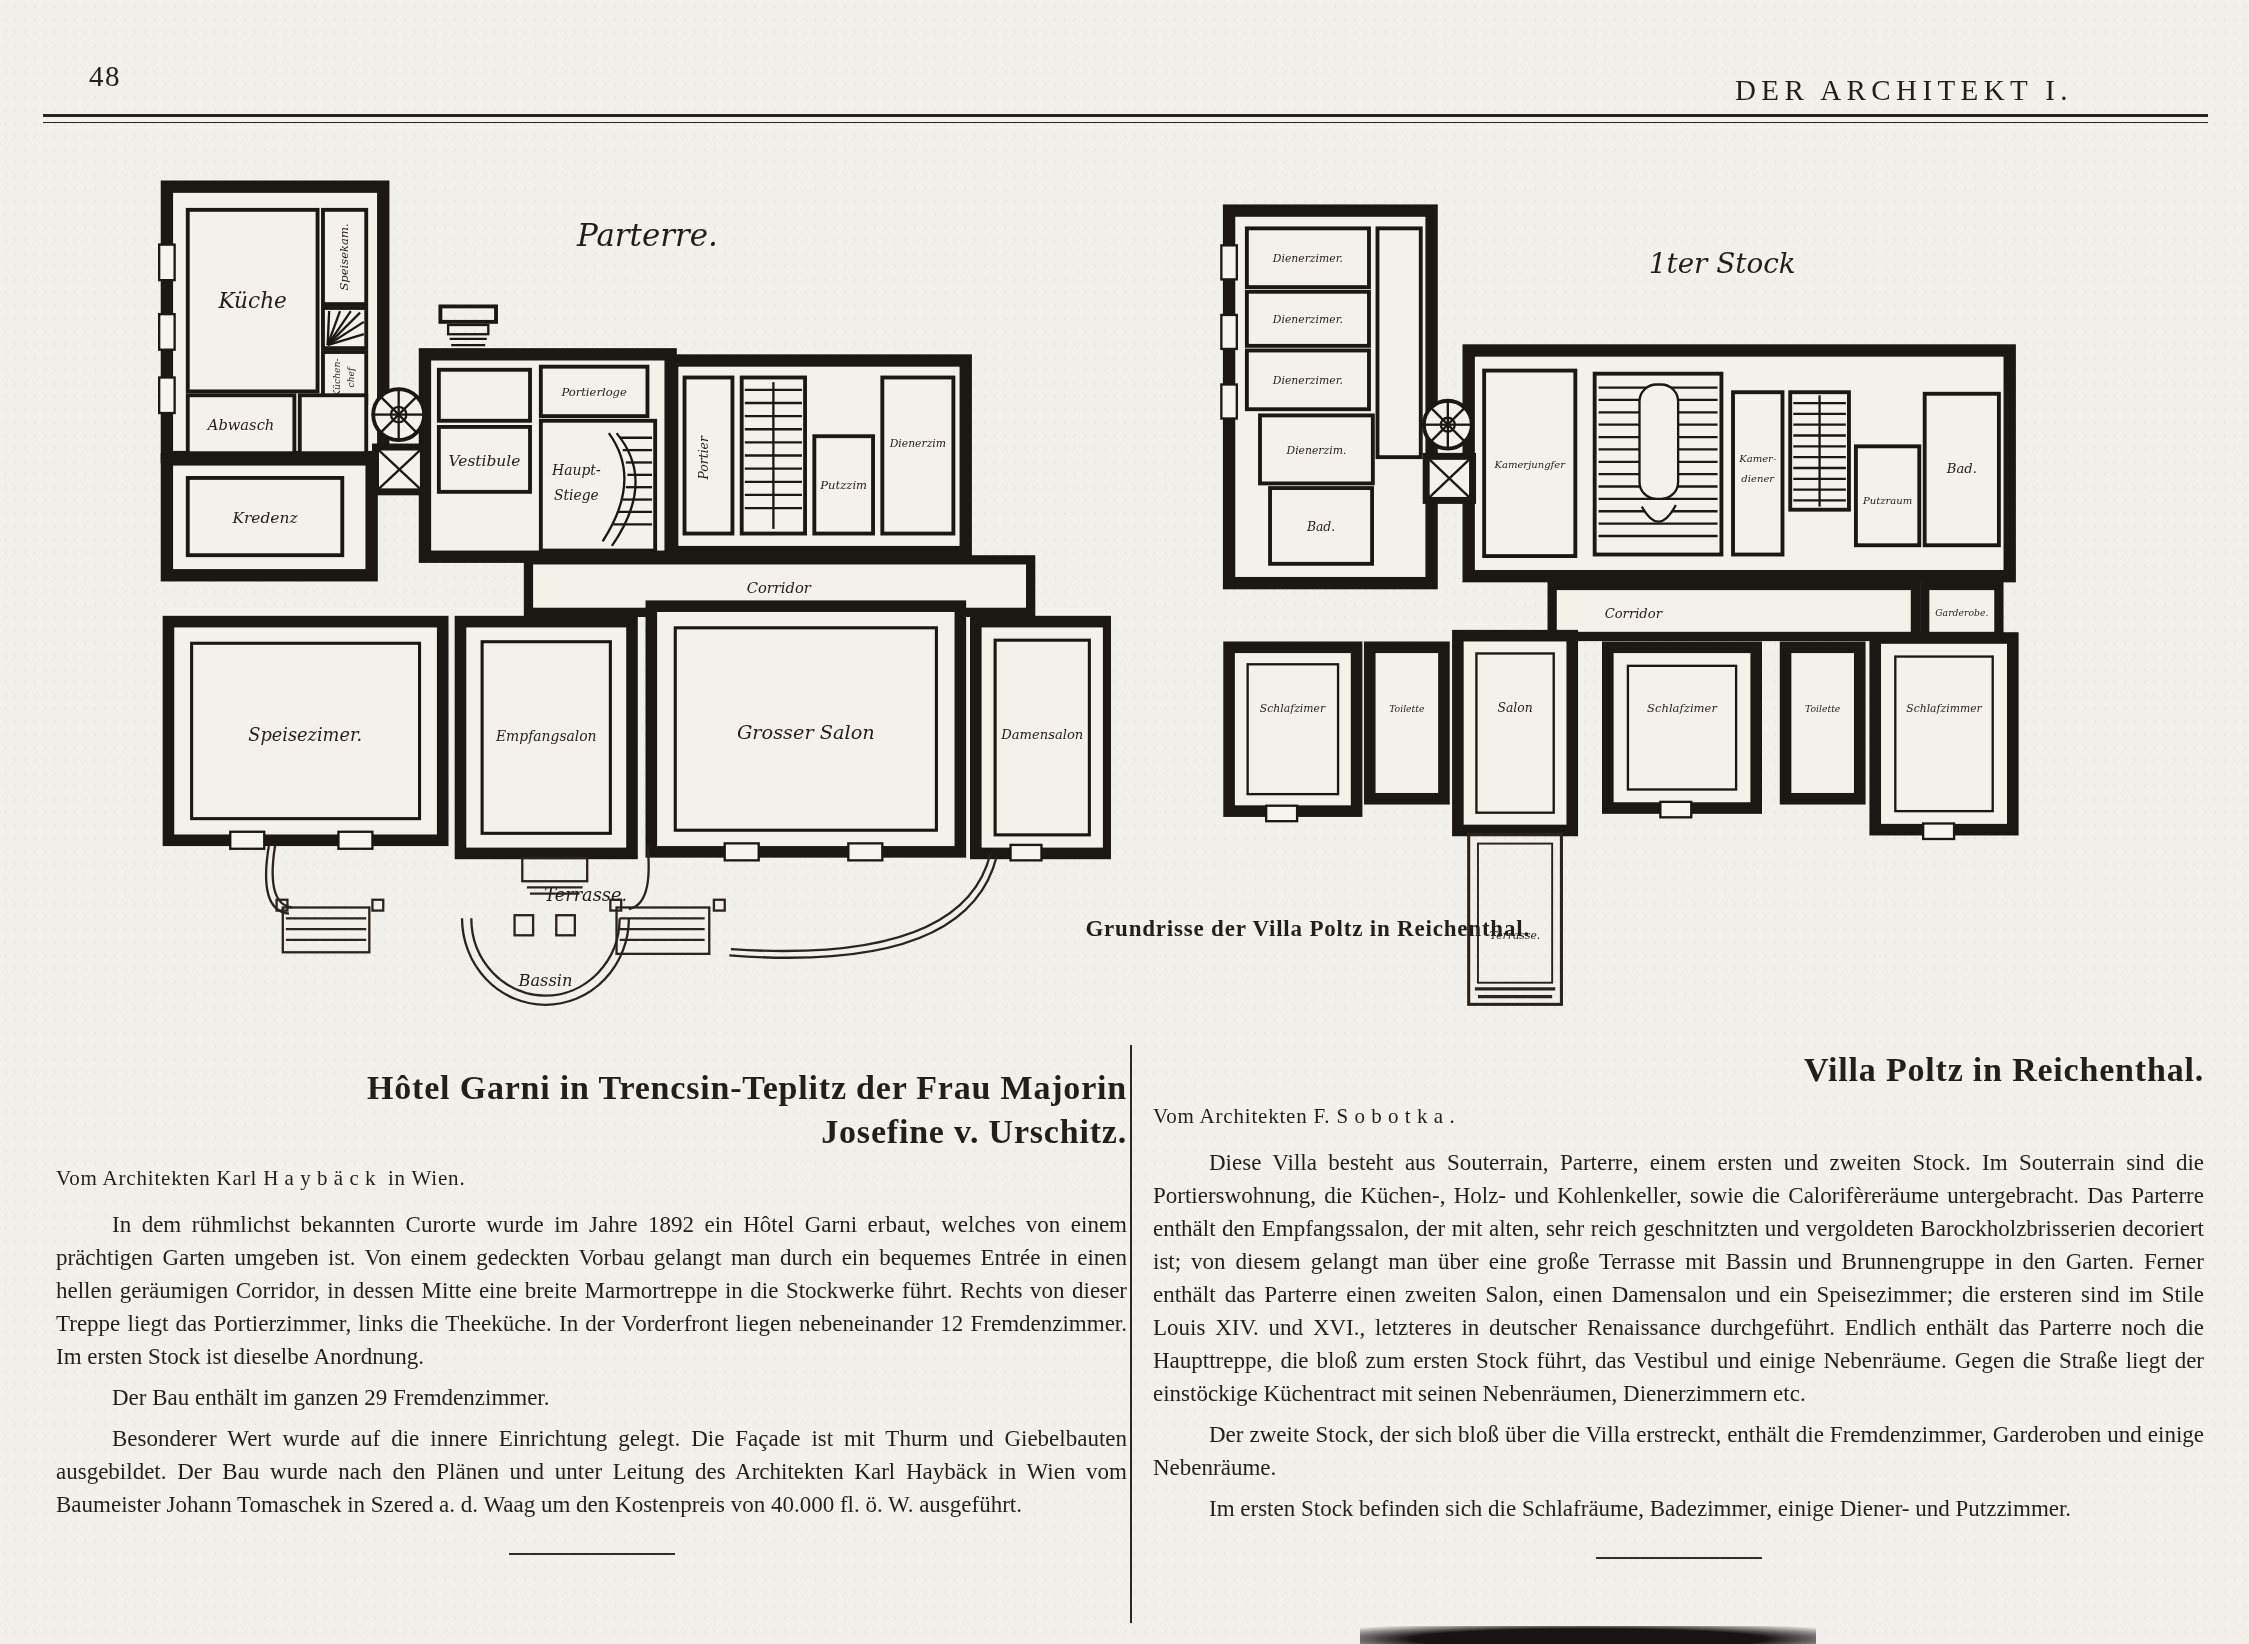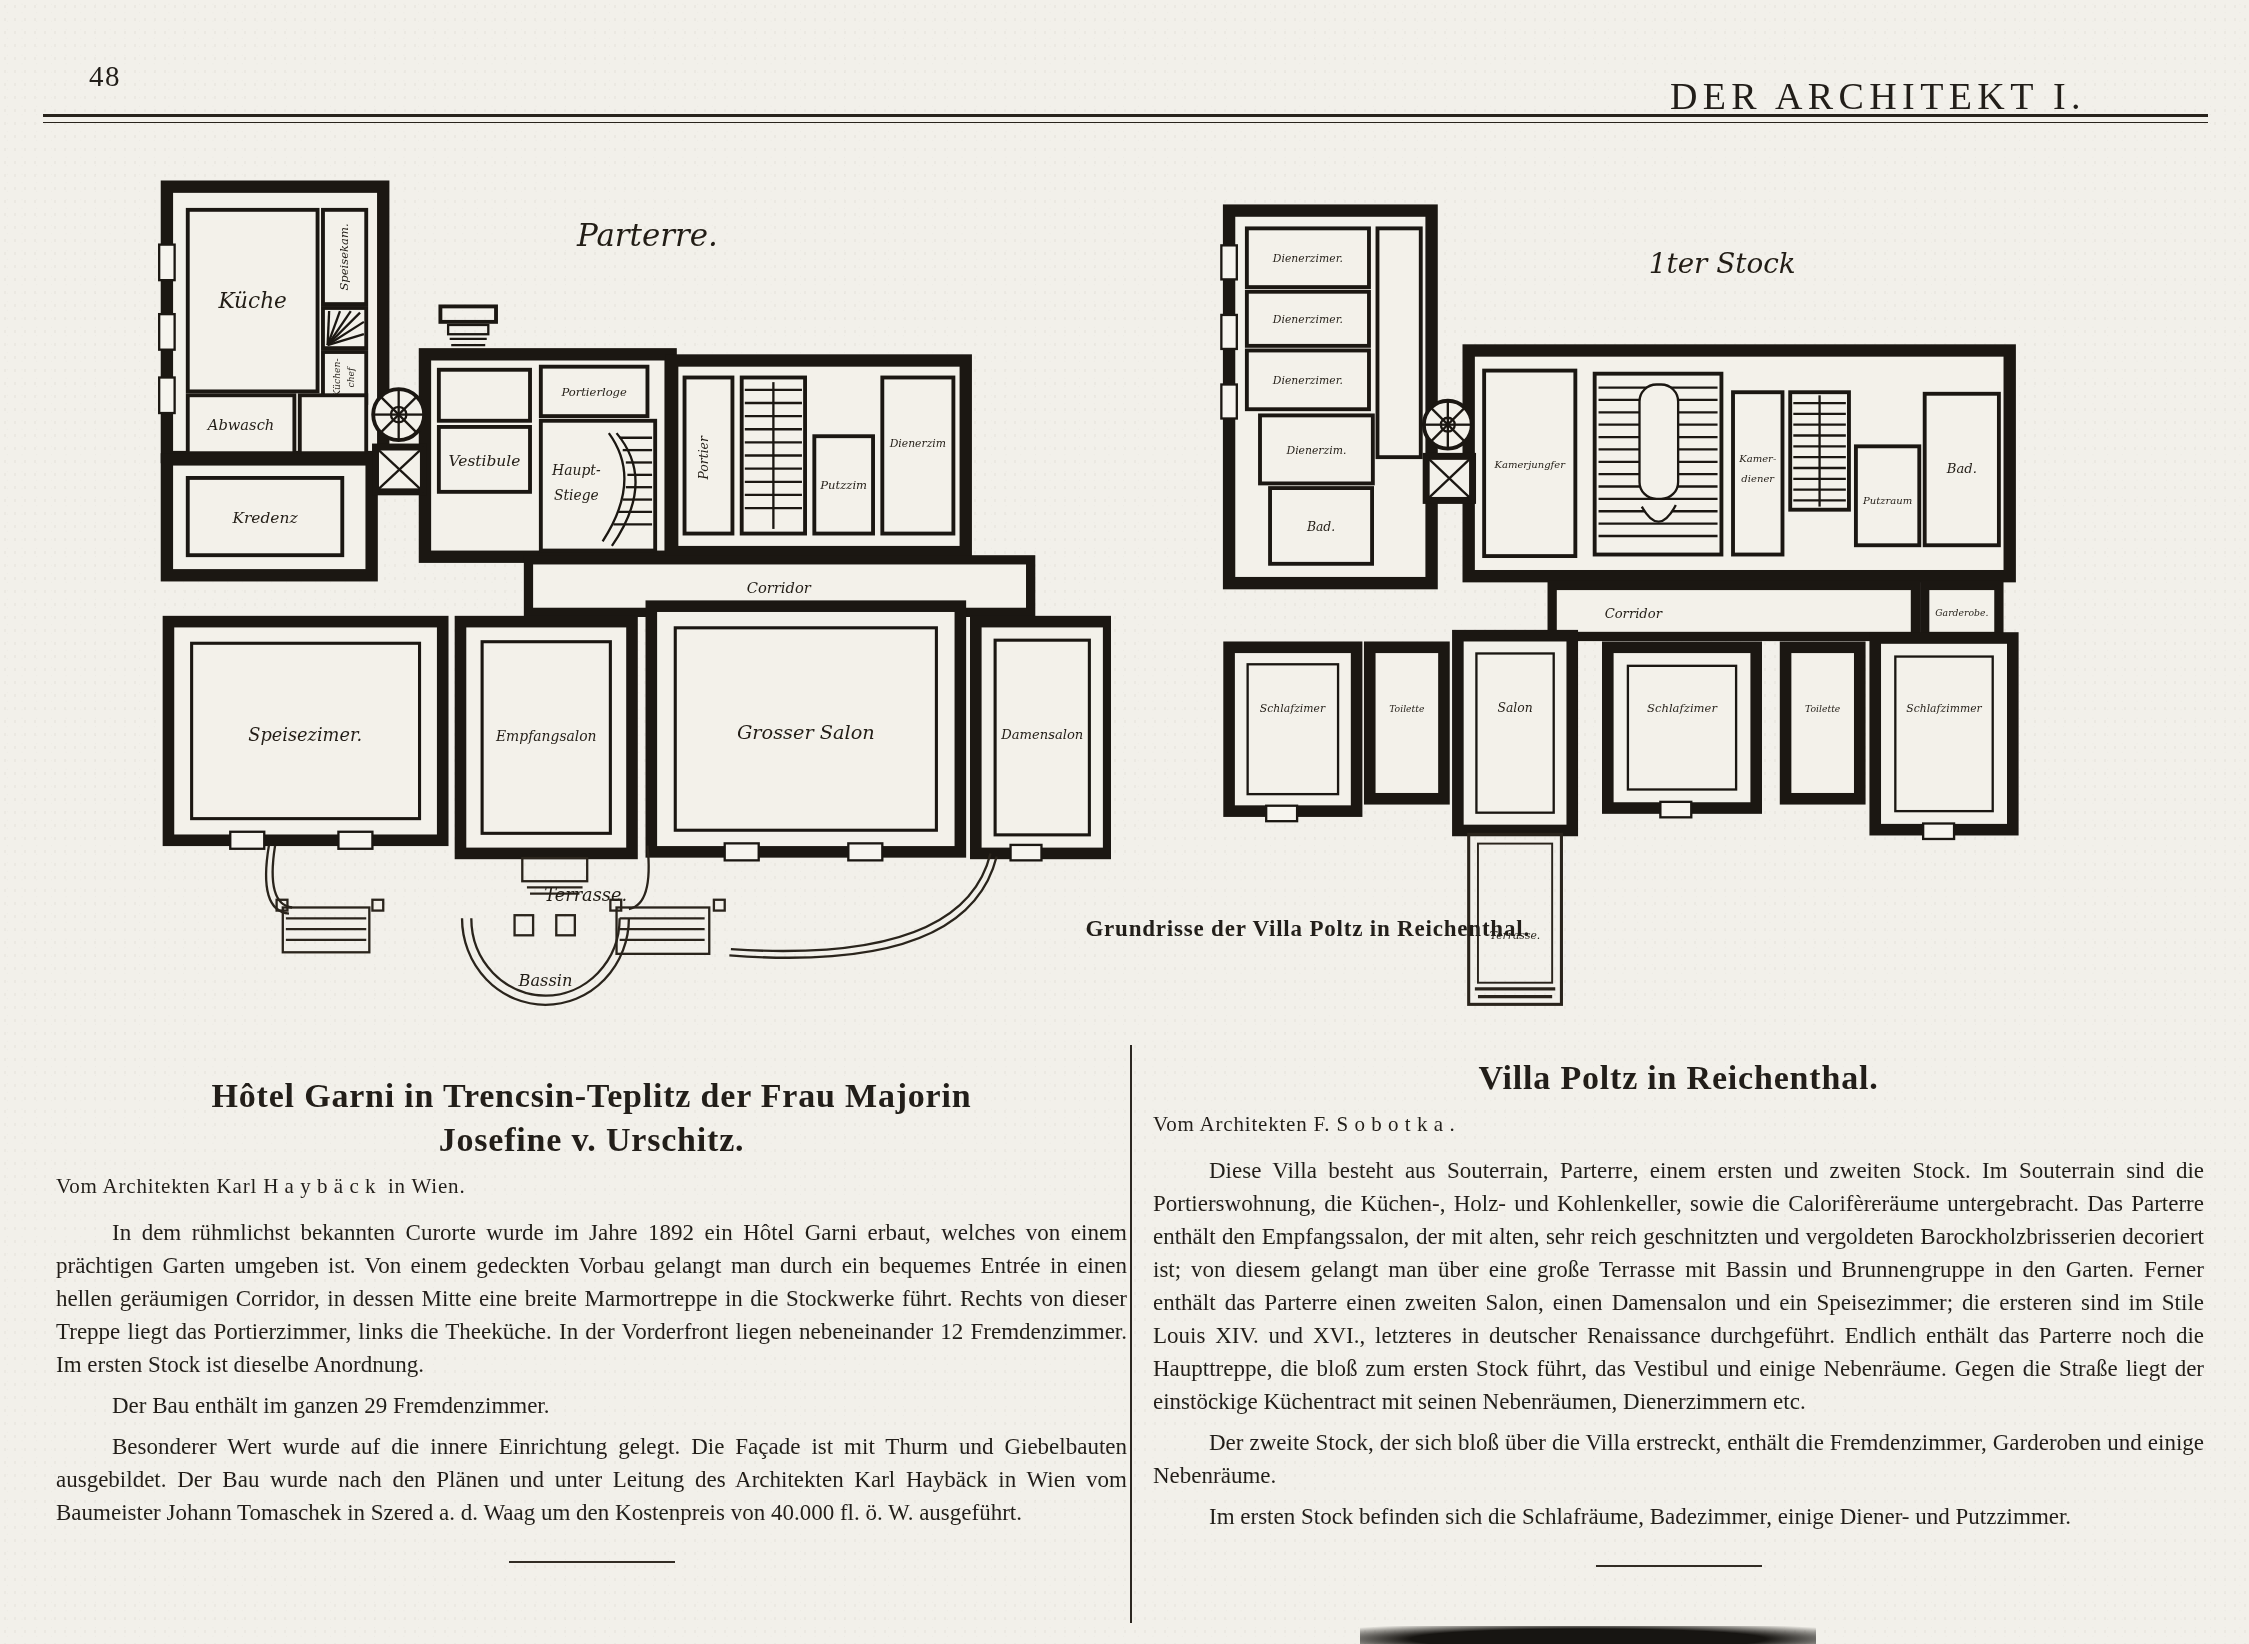--- a/index.html
+++ b/index.html
@@ -18,41 +18,41 @@
       radial-gradient(rgba(70,60,40,0.045) 1.2px, transparent 1.3px),
       radial-gradient(rgba(40,35,25,0.035) 0.8px, transparent 0.9px);
     background-size:10px 13px, 14.7px 8.5px;
   }
   
   .page-number{
     position:absolute;left:63px;top:60px;
     font-size:29px;letter-spacing:1.5px;margin-left:26px;
   }
   .journal-title{
-    position:absolute;right:164px;top:74px;
-    font-size:38px;letter-spacing:5.4px;
+    position:absolute;right:177px;top:74px;
+    font-size:29px;letter-spacing:5.4px;
   }
   .header-rule{
     position:absolute;left:43px;right:42px;top:114px;height:4.6px;
     border-top:3.1px solid #28231c;border-bottom:1.5px solid #28231c;
   }
   
   svg text{font-family:"DejaVu Serif", serif;font-style:italic;fill:#221d16;}
   .plan-left{position:absolute;left:153px;top:175px;}
   .plan-right{position:absolute;left:1212px;top:199px;}
   .caption{
     position:absolute;left:912px;top:916px;width:618px;
     text-align:right;font-size:23px;font-weight:700;letter-spacing:0.8px;
   }
   
   .article{position:absolute;}
   .article-left{left:56px;top:1066px;width:1071px;}
   .article-right{left:1153px;top:1048px;width:1051px;}
   .article h2{
-    margin:8px;text-align:center;font-size:34px;line-height:44px;
+    margin:0;text-align:right;font-size:34px;line-height:44px;
     font-weight:700;letter-spacing:0.8px;
   }
   .byline{
     margin-top:12.4px;text-align:left;font-size:21px;letter-spacing:0.8px;
   }
   .byline .spaced{letter-spacing:0.3em;}
   .article p{
     margin:0;margin-top:7.7px;
     font-size:23px;line-height:33px;
     text-align:justify;text-indent:56px;

